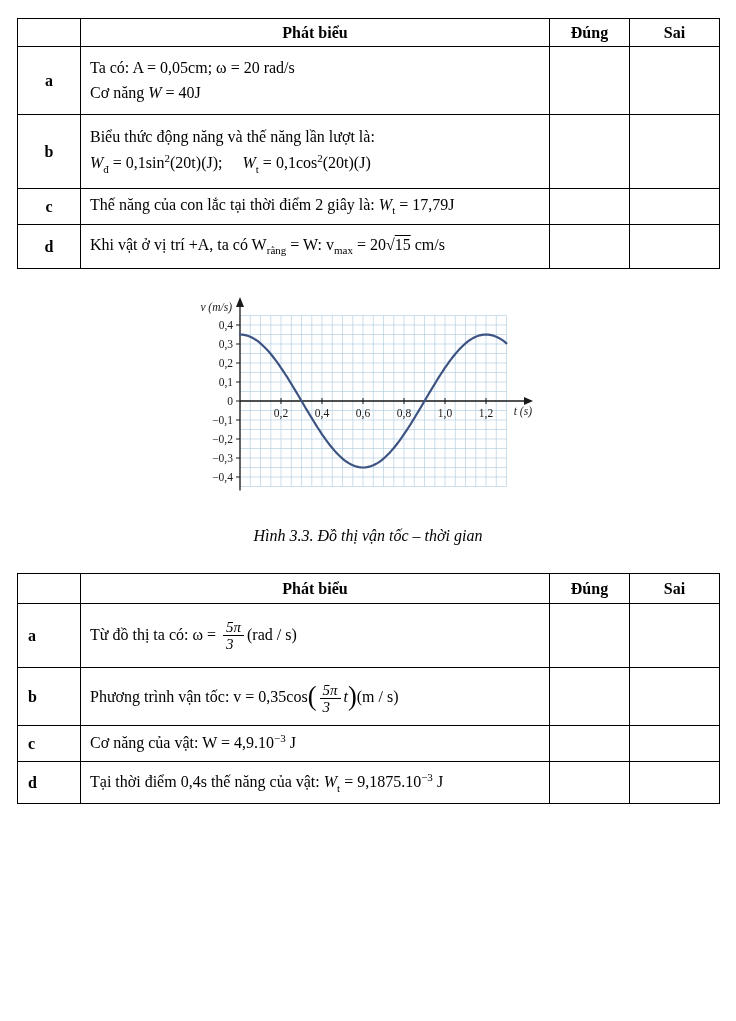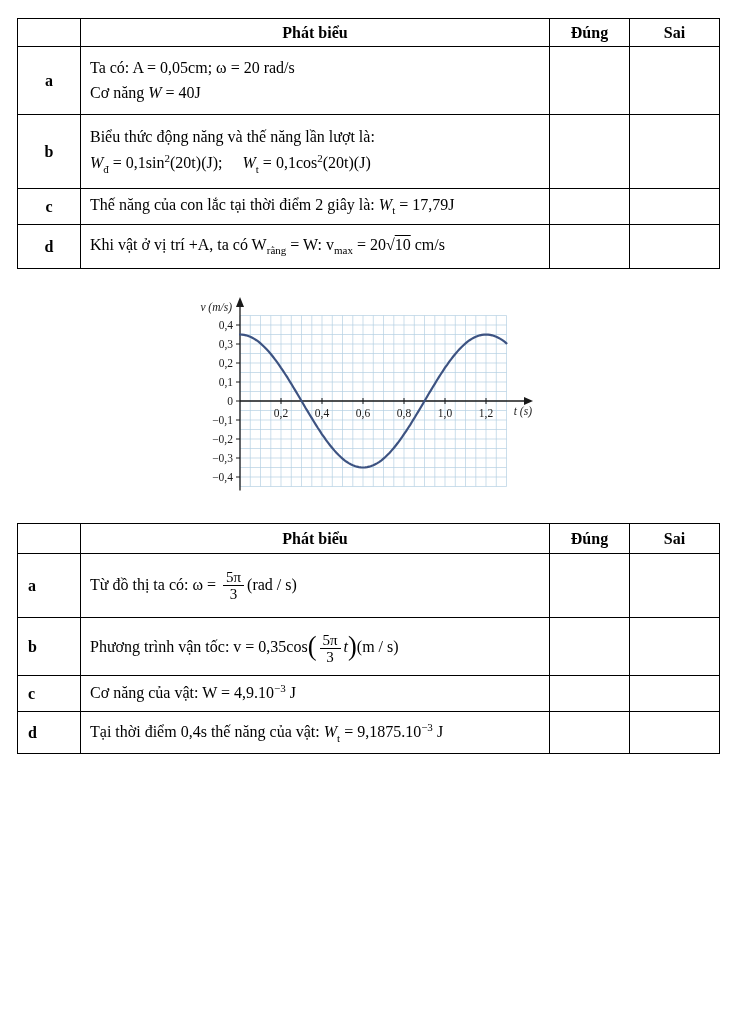--- a/index.html
+++ b/index.html
@@ -15,21 +15,21 @@
   .qt1 tr:nth-child(3){height:74px} .qt1 tr:nth-child(4){height:36px}
   .qt1 tr:nth-child(5){height:44px}
   .qt2 tr:nth-child(1){height:30px} .qt2 tr:nth-child(2){height:64px}
   .qt2 tr:nth-child(3){height:58px} .qt2 tr:nth-child(4){height:36px}
   .qt2 tr:nth-child(5){height:42px}
   .qt2 td.rowlabel { text-align:left; padding-left:10px; }
 
   .para { margin:34px 0 0 0; line-height:1.85; }
   .para2 { margin:40px 0 0 0; line-height:1.85; }
 
-  .frac { display:inline-block; vertical-align:middle; text-align:center; margin:0 3px; }
+  .frac { display:inline-block; vertical-align:middle; text-align:left; margin:0 3px;font-style:italic; }
   .frac span { display:block; line-height:1.1; padding:0 3px; font-size:15px; }
   .frac span:first-child { border-bottom:1px solid #000; }
   .bigp { font-size:165%; vertical-align:-0.1em; font-weight:normal; }
   .ol { text-decoration:overline; }
   sup, sub { font-size:11px; }
 
   .chart-wrap { width:360px; margin:26px auto 2px auto; }
   .caption { text-align:center; font-style:italic; margin:6px 0 28px 0; }
 </style>
 </head>
@@ -64,21 +64,21 @@
       <td></td>
     </tr>
     <tr>
       <td class="rowlabel">c</td>
       <td class="stmt">Thế năng của con lắc tại thời điểm 2 giây là: <i>W</i><sub>t</sub> = 17,79J</td>
       <td></td>
       <td></td>
     </tr>
     <tr>
       <td class="rowlabel">d</td>
-      <td class="stmt">Khi vật ở vị trí +A, ta có W<sub>rằng</sub> = W: v<sub>max</sub> = 20√<span class="ol">10</span>&nbsp;cm/s</td>
+      <td class="stmt">Khi vật ở vị trí +A, ta có W<sub>rằng</sub> = W: v<sub>max</sub> = 20√<span class="ol">15</span>&nbsp;cm/s</td>
       <td></td>
       <td></td>
     </tr>
   </tbody>
     </table>
 
 
   <div class="chart-wrap" id="chart"><svg width="360" height="222" viewBox="0 0 360 222">
         <g stroke="#b5d0e2" stroke-width="0.7">
           <line x1="52" y1="20.5" x2="52" y2="191.5"></line>
@@ -164,20 +164,21 @@
           <text x="175" y="122" text-anchor="middle">0,6</text>
           <text x="216" y="122" text-anchor="middle">0,8</text>
           <text x="257" y="122" text-anchor="middle">1,0</text>
           <text x="298" y="122" text-anchor="middle">1,2</text>
           <text x="44" y="16" text-anchor="end" font-style="italic">v (m/s)</text>
           <text x="344" y="120" text-anchor="end" font-style="italic">t (s)</text>
         </g>
         <path d="M52 39.5 L54 39.6 L56.1 39.9 L58.1 40.3 L60.2 41 L62.3 41.8 L64.3 42.8 L66.3 43.9 L68.4 45.2 L70.5 46.7 L72.5 48.4 L74.5 50.2 L76.6 52.2 L78.6 54.3 L80.7 56.6 L82.8 59 L84.8 61.5 L86.8 64.2 L88.9 66.9 L91 69.8 L93 72.8 L95.1 75.8 L97.1 79 L99.2 82.2 L101.2 85.5 L103.3 88.8 L105.3 92.2 L107.4 95.6 L109.4 99 L111.5 102.5 L113.5 106 L115.6 109.5 L117.6 113 L119.7 116.4 L121.7 119.8 L123.8 123.2 L125.8 126.5 L127.9 129.8 L129.9 133 L132 136.2 L134 139.3 L136.1 142.2 L138.1 145.1 L140.2 147.8 L142.2 150.5 L144.3 153 L146.3 155.4 L148.4 157.7 L150.4 159.8 L152.5 161.8 L154.5 163.6 L156.6 165.3 L158.6 166.8 L160.7 168.1 L162.7 169.2 L164.8 170.2 L166.8 171 L168.9 171.7 L170.9 172.1 L173 172.4 L175 172.5 L177.1 172.4 L179.1 172.1 L181.2 171.7 L183.2 171 L185.3 170.2 L187.3 169.2 L189.4 168.1 L191.4 166.8 L193.5 165.3 L195.5 163.6 L197.6 161.8 L199.6 159.8 L201.7 157.7 L203.7 155.4 L205.8 153 L207.8 150.5 L209.9 147.8 L211.9 145.1 L214 142.2 L216 139.2 L218.1 136.2 L220.1 133 L222.2 129.8 L224.2 126.5 L226.3 123.2 L228.3 119.8 L230.4 116.4 L232.4 113 L234.5 109.5 L236.5 106 L238.6 102.5 L240.6 99 L242.7 95.6 L244.7 92.2 L246.8 88.8 L248.8 85.5 L250.9 82.2 L252.9 79 L255 75.8 L257 72.7 L259.1 69.8 L261.1 66.9 L263.2 64.2 L265.2 61.5 L267.3 59 L269.3 56.6 L271.4 54.3 L273.4 52.2 L275.5 50.2 L277.5 48.4 L279.6 46.7 L281.6 45.2 L283.7 43.9 L285.7 42.8 L287.8 41.8 L289.8 41 L291.9 40.3 L293.9 39.9 L296 39.6 L298 39.5 L300.1 39.6 L302.1 39.9 L304.2 40.3 L306.2 41 L308.3 41.8 L310.3 42.8 L312.4 43.9 L314.4 45.2 L316.5 46.7 L318.5 48.4 " fill="none" stroke="#3d5382" stroke-width="2.2" stroke-linecap="round"></path>
       </svg></div>
 
+  <p class="caption">Hình 3.3. Đồ thị vận tốc – thời gian</p>
 
   <table class="qtable qt2">
     <colgroup>
         <col style="width:63px">
         <col style="width:469px">
         <col style="width:80px">
         <col style="width:90px">
       </colgroup>
     <tbody>
         <tr>

